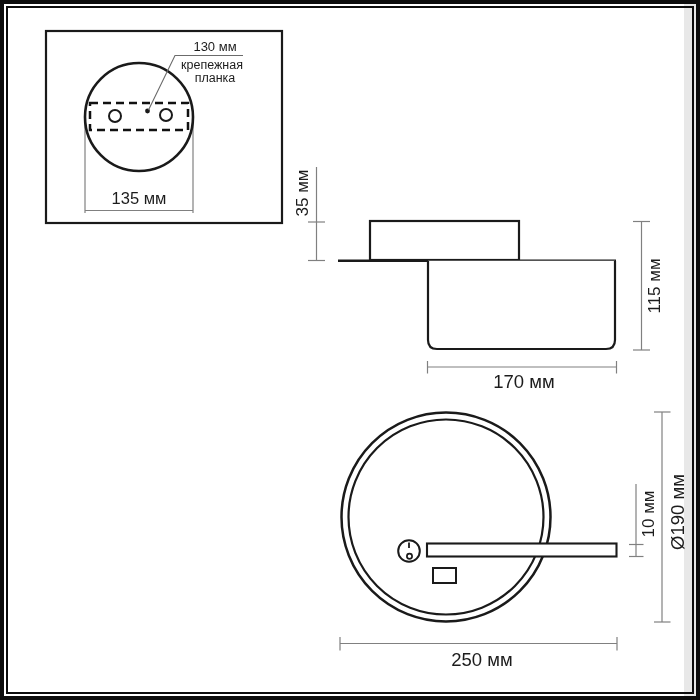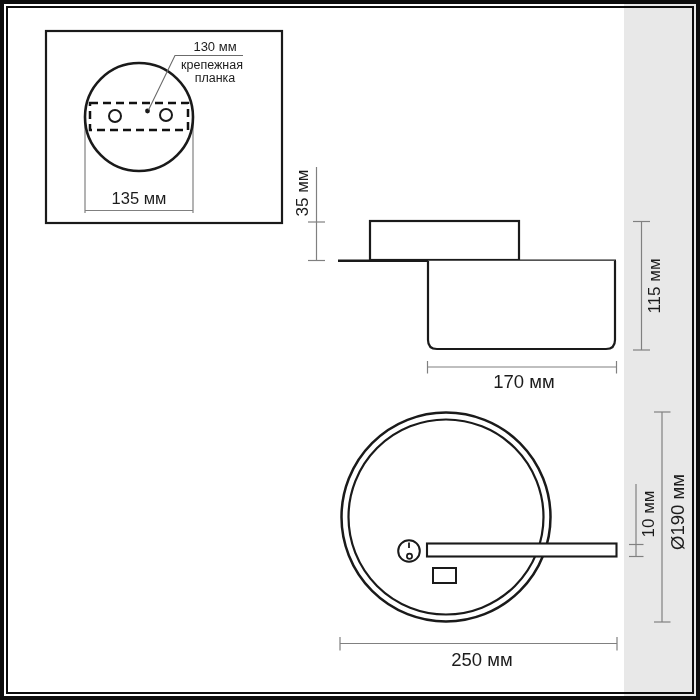--- a/index.html
+++ b/index.html
@@ -1,18 +1,18 @@
 <!DOCTYPE html>
 <html><head>
 <meta charset="utf-8">
 <style>
   html,body{margin:0;padding:0;background:#e8e8e8;}
   .canvas{
     position:relative;
-    width:624px;height:700px;
+    width:684px;height:700px;
     background:#ffffff;
     font-family:"Liberation Sans", sans-serif;
   }
   svg{display:block;}
   text{
     fill:#1c1c1c;
     font-family:"Liberation Sans", sans-serif;
   }
   .outline{stroke:#1a1a1a;fill:none;}
   .outline-fill{stroke:#1a1a1a;fill:#ffffff;}

